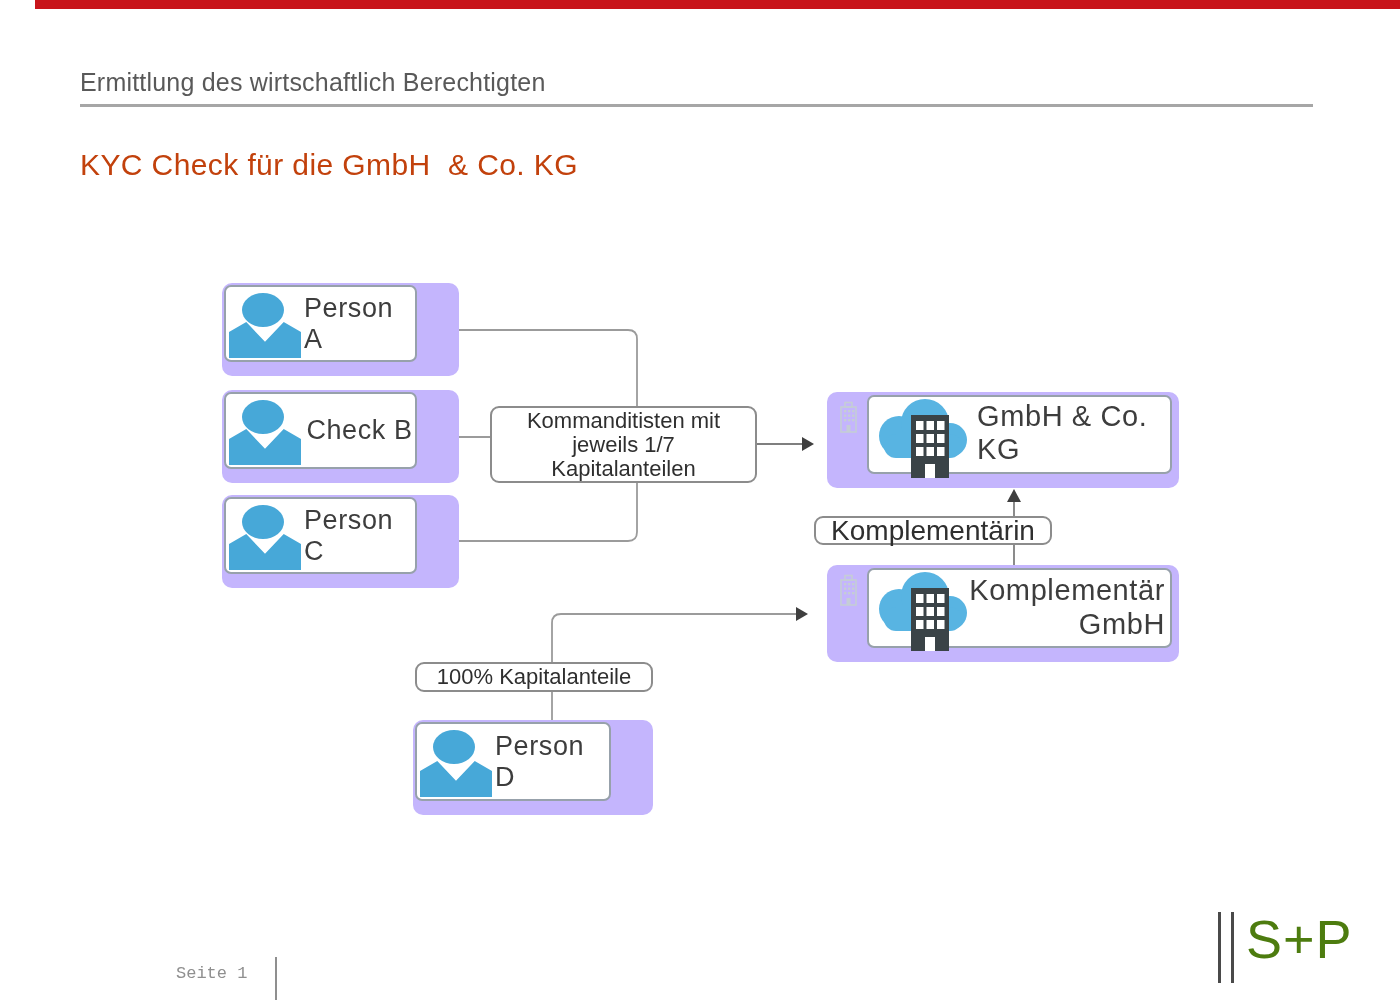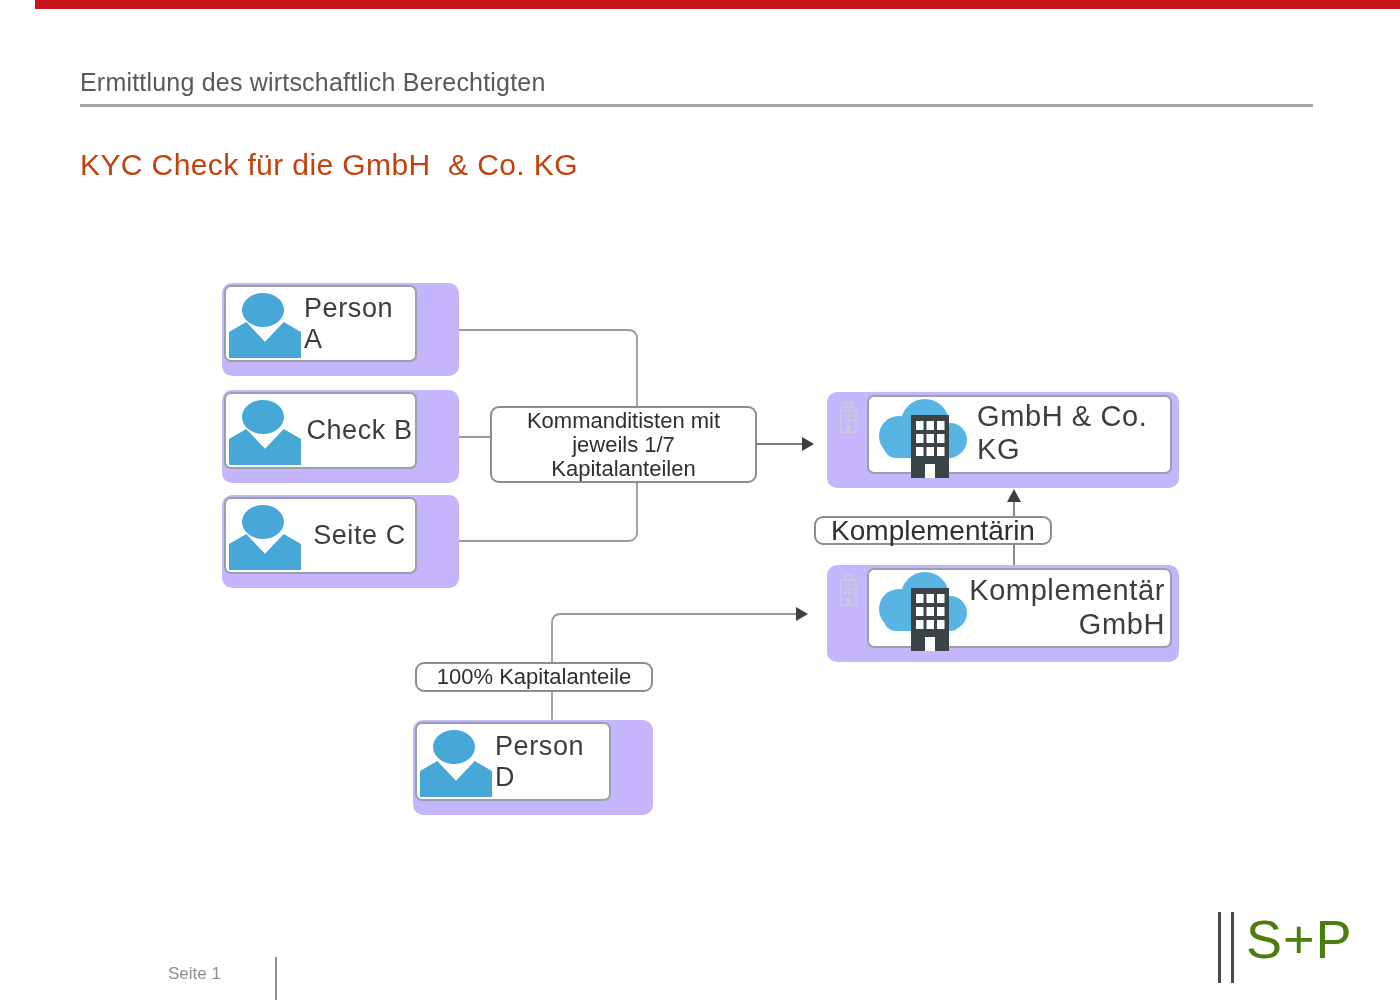--- a/index.html
+++ b/index.html
@@ -48,21 +48,21 @@
 
   
   .note{position:absolute;background:#ffffff;border:2px solid #8c8c8c;border-radius:9px;z-index:3;
         display:flex;flex-direction:column;align-items:center;justify-content:center;
         color:#2f2f2f;font-size:22px;line-height:24px;}
   .note-kommanditisten{left:490px;top:406px;width:263px;height:73px;}
   .note-komplementaerin{left:814px;top:516px;width:234px;height:25px;font-size:28px;}
   .note-kapitalanteile{left:415px;top:662px;width:234px;height:26px;}
 
   
-  .footer-page{position:absolute;left:168px;top:964px;font-size:17px;color:#8f8f8f;}
+  .footer-page{position:absolute;left:176px;top:964px;font-size:17px;color:#8f8f8f;font-family:Liberation Mono, monospace;}
   .footer-divider{position:absolute;left:275px;top:957px;width:2px;height:43px;background:#8f8f8f;}
 
   
   .logo{position:absolute;left:1214px;top:910px;width:170px;height:80px;}
   .logo-bar{position:absolute;top:2px;width:3px;height:71px;background:#4a4a4a;}
   .logo-bar.b1{left:4px;}
   .logo-bar.b2{left:17px;}
   .logo-text{position:absolute;left:32px;top:-2px;font-size:54px;color:#4d7c0f;letter-spacing:1px;}
 </style>
 </head>
@@ -107,21 +107,21 @@
       <div class="person-label">Check B</div>
     </div>
   </div>
 
   <div class="dark-box person-box" style="left:222px;top:495px;">
     <div class="inner-white">
       <div class="p-icon">
         <div class="p-head"></div>
         <div class="p-torso"></div>
       </div>
-      <div class="person-label">Seite C</div>
+      <div class="person-label">Person C</div>
     </div>
   </div>
 
   <div class="dark-box person-d" style="left:413px;top:720px;">
     <div class="inner-white">
       <div class="p-icon">
         <div class="p-head"></div>
         <div class="p-torso"></div>
       </div>
       <div class="person-label">Person D</div>

